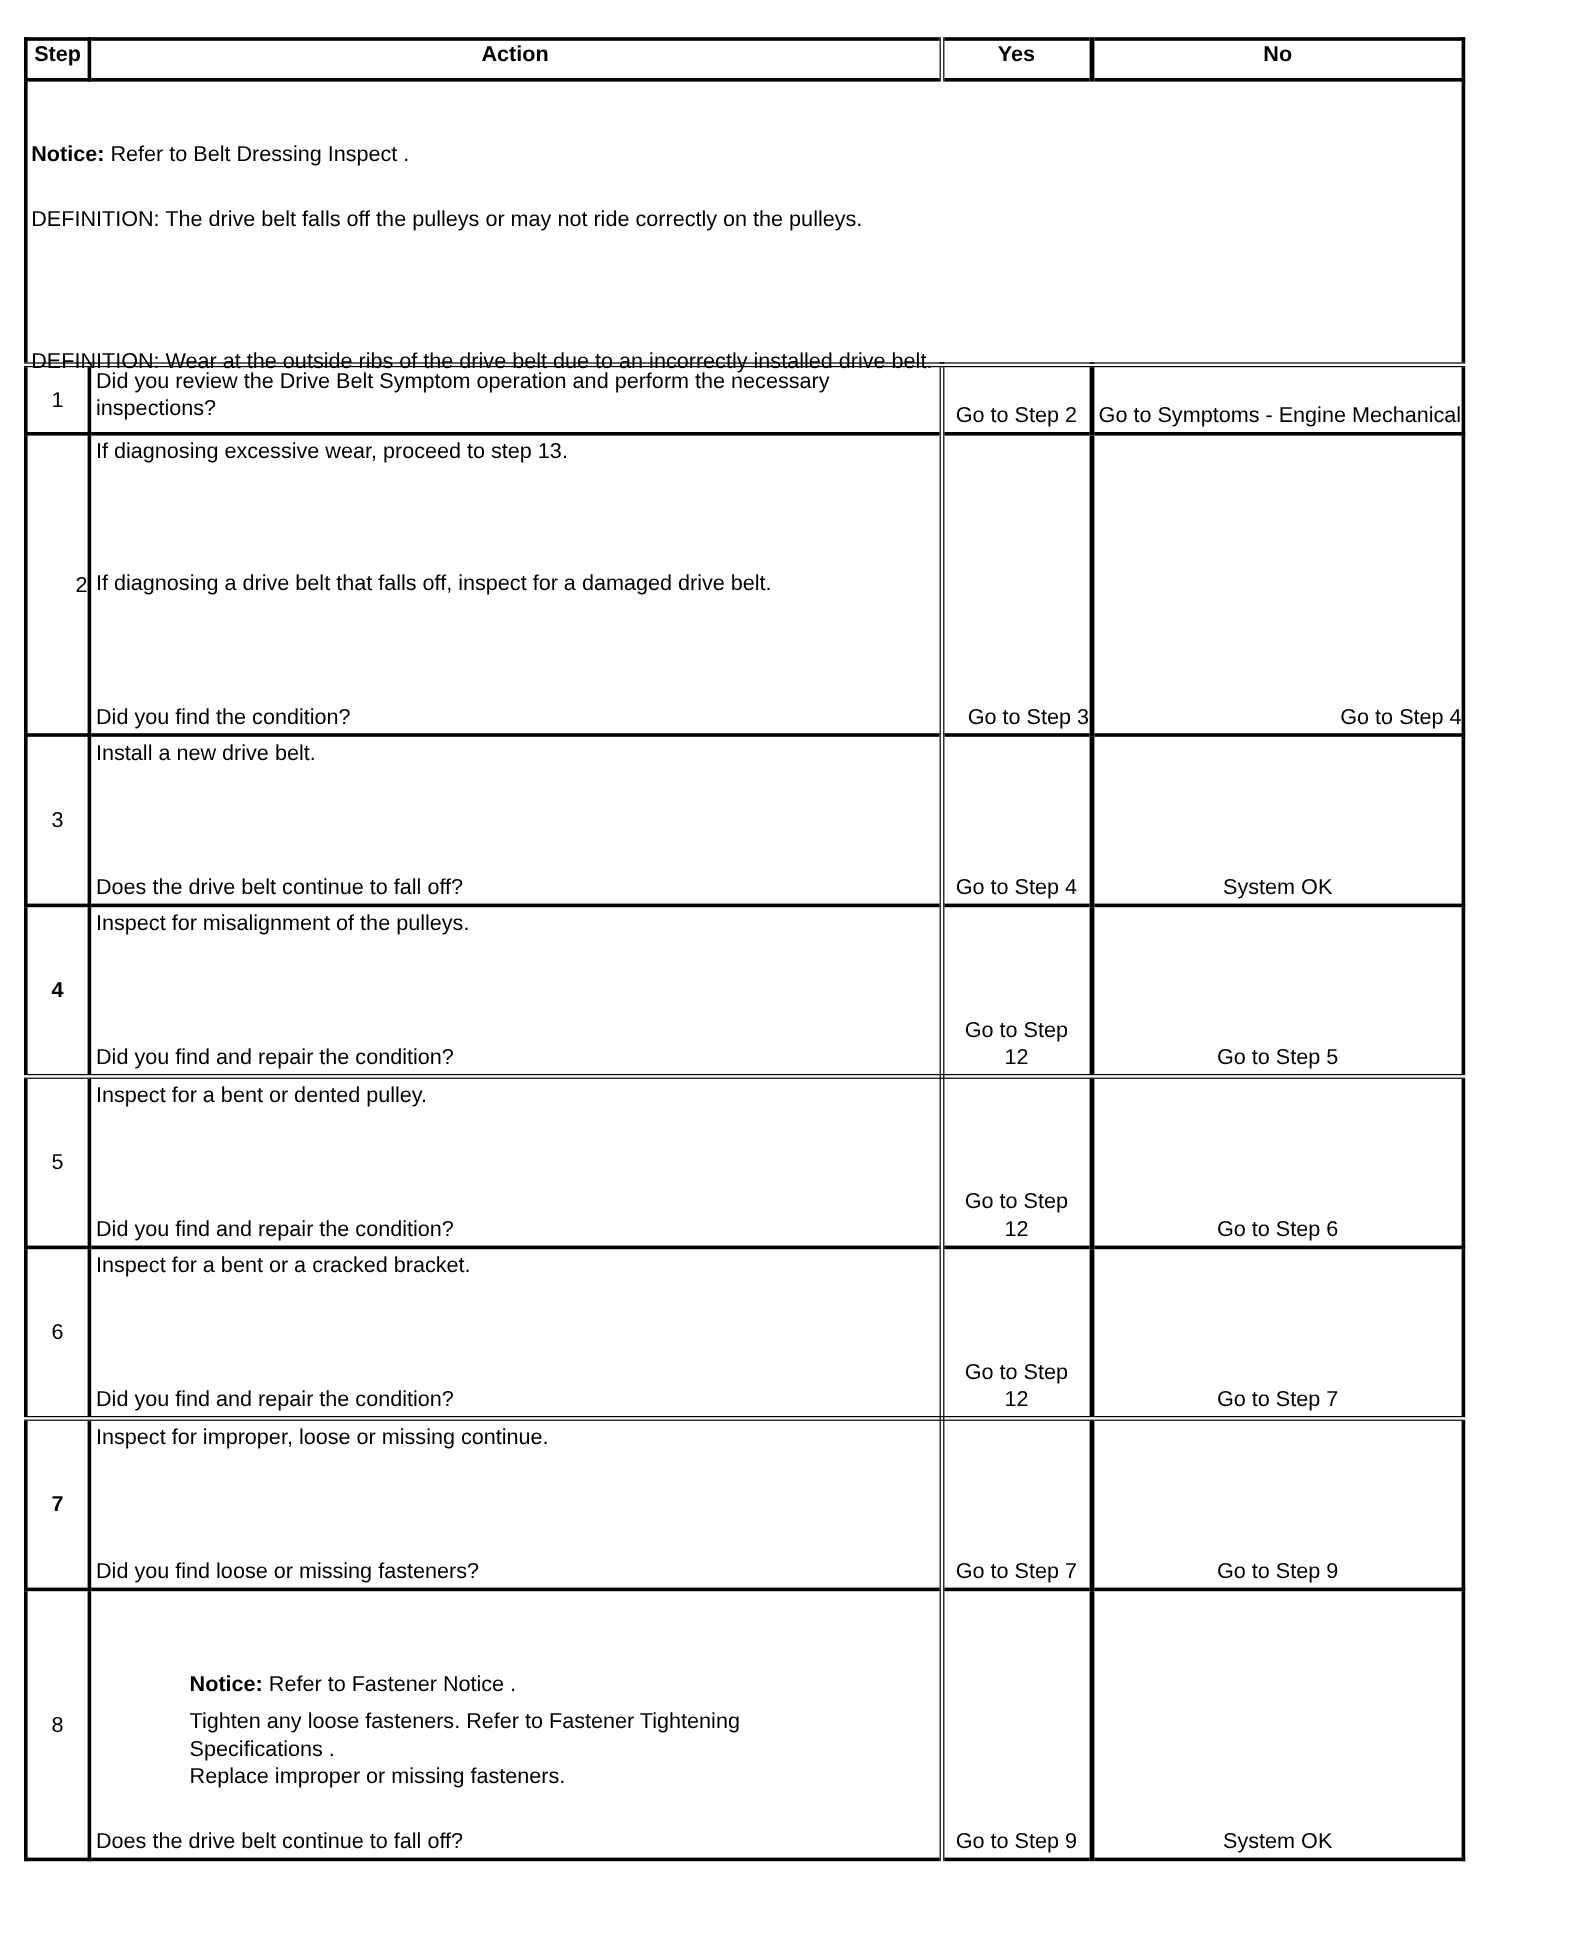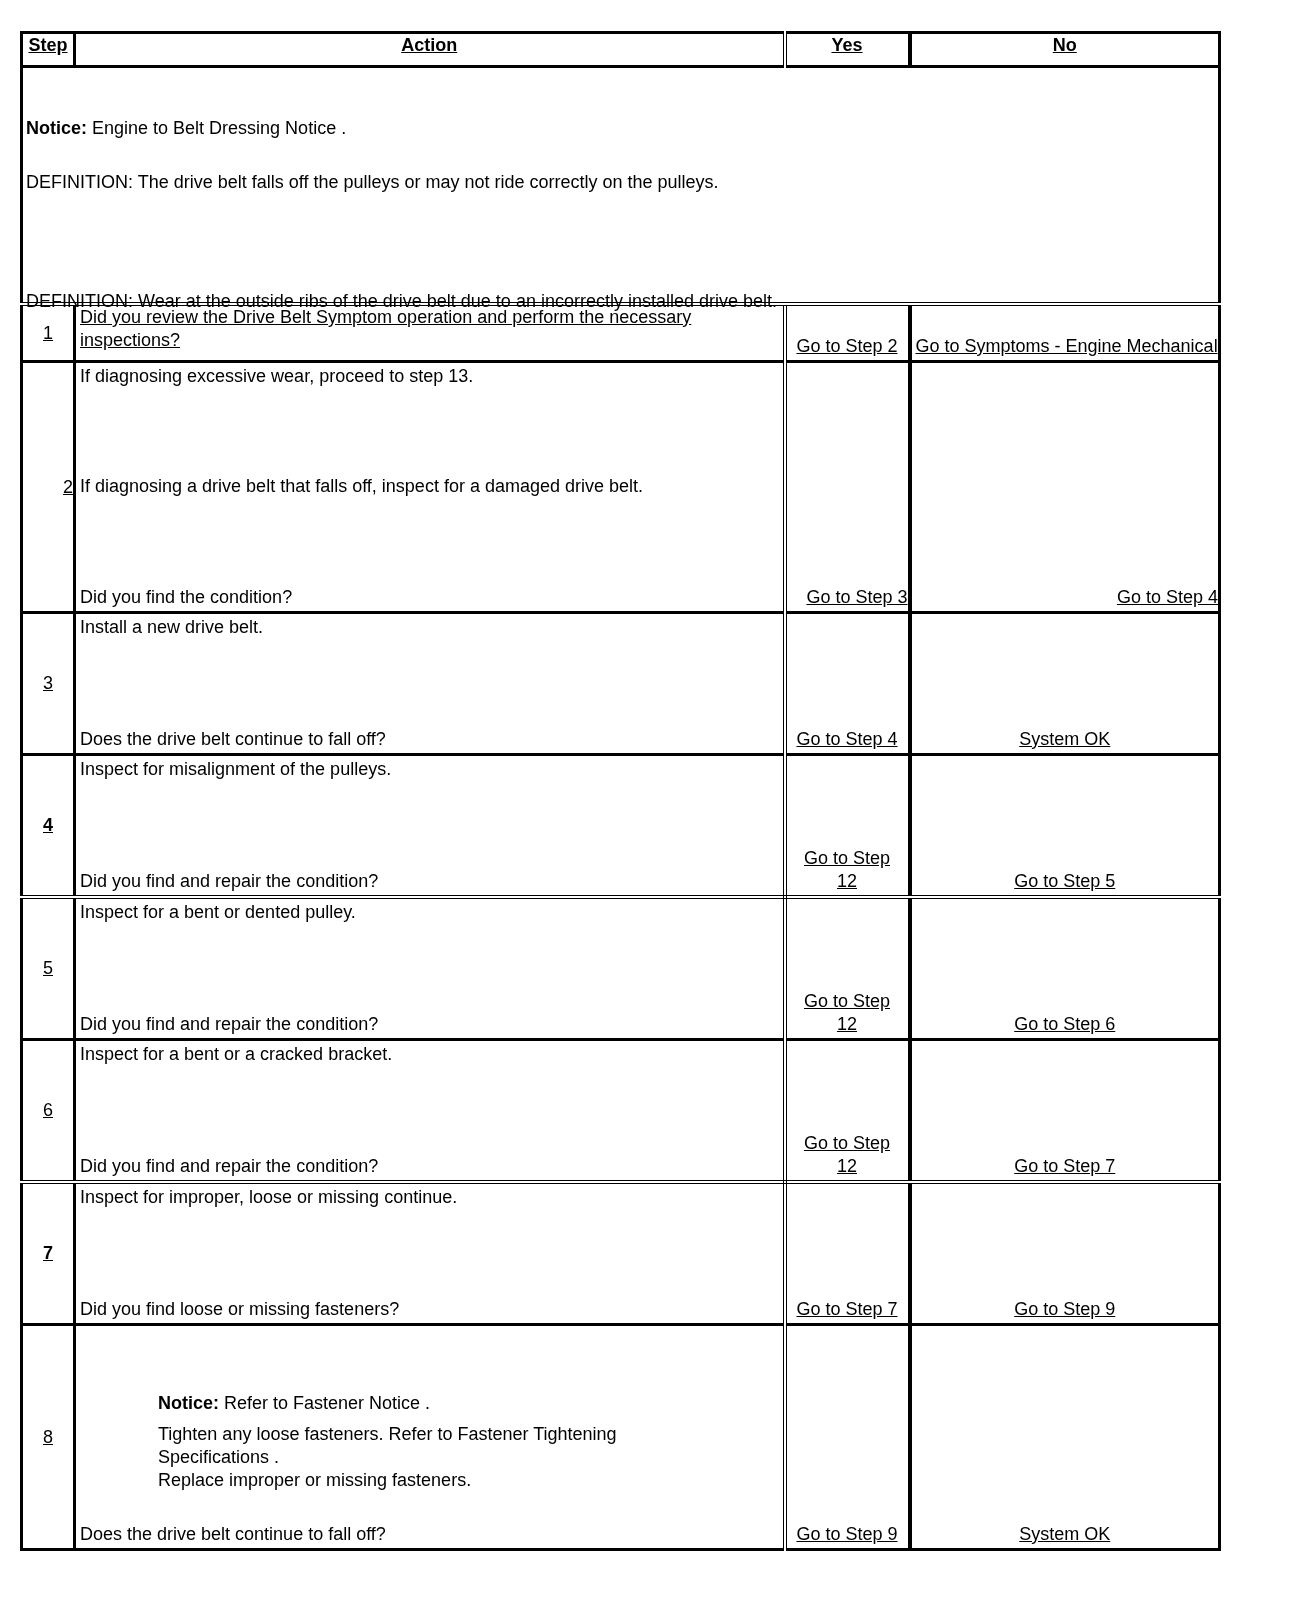--- a/index.html
+++ b/index.html
@@ -1,17 +1,17 @@
 <!DOCTYPE html>
 <html><head>
   <meta charset="utf-8">
   <style>
     html, body { margin: 0; padding: 0; background: #ffffff; }
     body { width: 1312px; height: 1618px; position: relative; font-family: "Liberation Sans", sans-serif; color: #000; font-size: 18px; }
-    .doc { position: absolute; left: 20px; top: 31px; width: 980px; text-decoration: underline; }
+    .doc { position: absolute; left: 20px; top: 31px; width: 980px; }
     table.diag { border-collapse: collapse; width: 1198px; table-layout: fixed; }
     table.diag td, table.diag th { padding: 0; vertical-align: top; line-height: 23px; }
     col.c-step { width: 53px; }
     col.c-action { width: 710px; }
     col.c-yes { width: 125px; }
     col.c-no { width: 310px; }
     .hdr th { font-weight: bold; height: 31px; vertical-align: middle; text-align: center; border-top: 3px solid #000; border-bottom: 3px solid #000; font-size: 18px; }
     .b-left { border-left: 3px solid #000; }
     .b-right { border-right: 3px solid #000; margin-top: 12px; }
     .b-dbl-right { border-right: 4px double #000; margin-left: 44px; }
@@ -50,21 +50,21 @@
         <tr class="hdr">
       <th class="b-left" style="border-right:3px solid #000;">Step</th>
       <th class="b-dbl-right">Action</th>
       <th class="b-thick-right">Yes</th>
       <th class="b-right">No</th>
     </tr>
 
     <tr class="intro">
       <td colspan="4">
         <div class="intro-wrap">
-          <div class="line" style="top:49px;"><span class="bold">Notice:</span><span> Engine to Belt Dressing Notice .</span></div>
+          <div class="line" style="top:49px;"><span class="bold">Notice:</span><span> Refer to Belt Dressing Inspect .</span></div>
           <div class="line" style="top:103px;">DEFINITION: The drive belt falls off the pulleys or may not ride correctly on the pulleys.</div>
           <div class="line" style="top:222px;">DEFINITION: Wear at the outside ribs of the drive belt due to an incorrectly installed drive belt.</div>
         </div>
       </td>
     </tr>
 
     <tr class="row r1">
       <td class="step b-left" style="border-right:3px solid #000;">1</td>
       <td class="action b-dbl-right">
             <div style="padding-right:20px;">Did you review the Drive Belt Symptom operation and perform the necessary inspections?</div>

